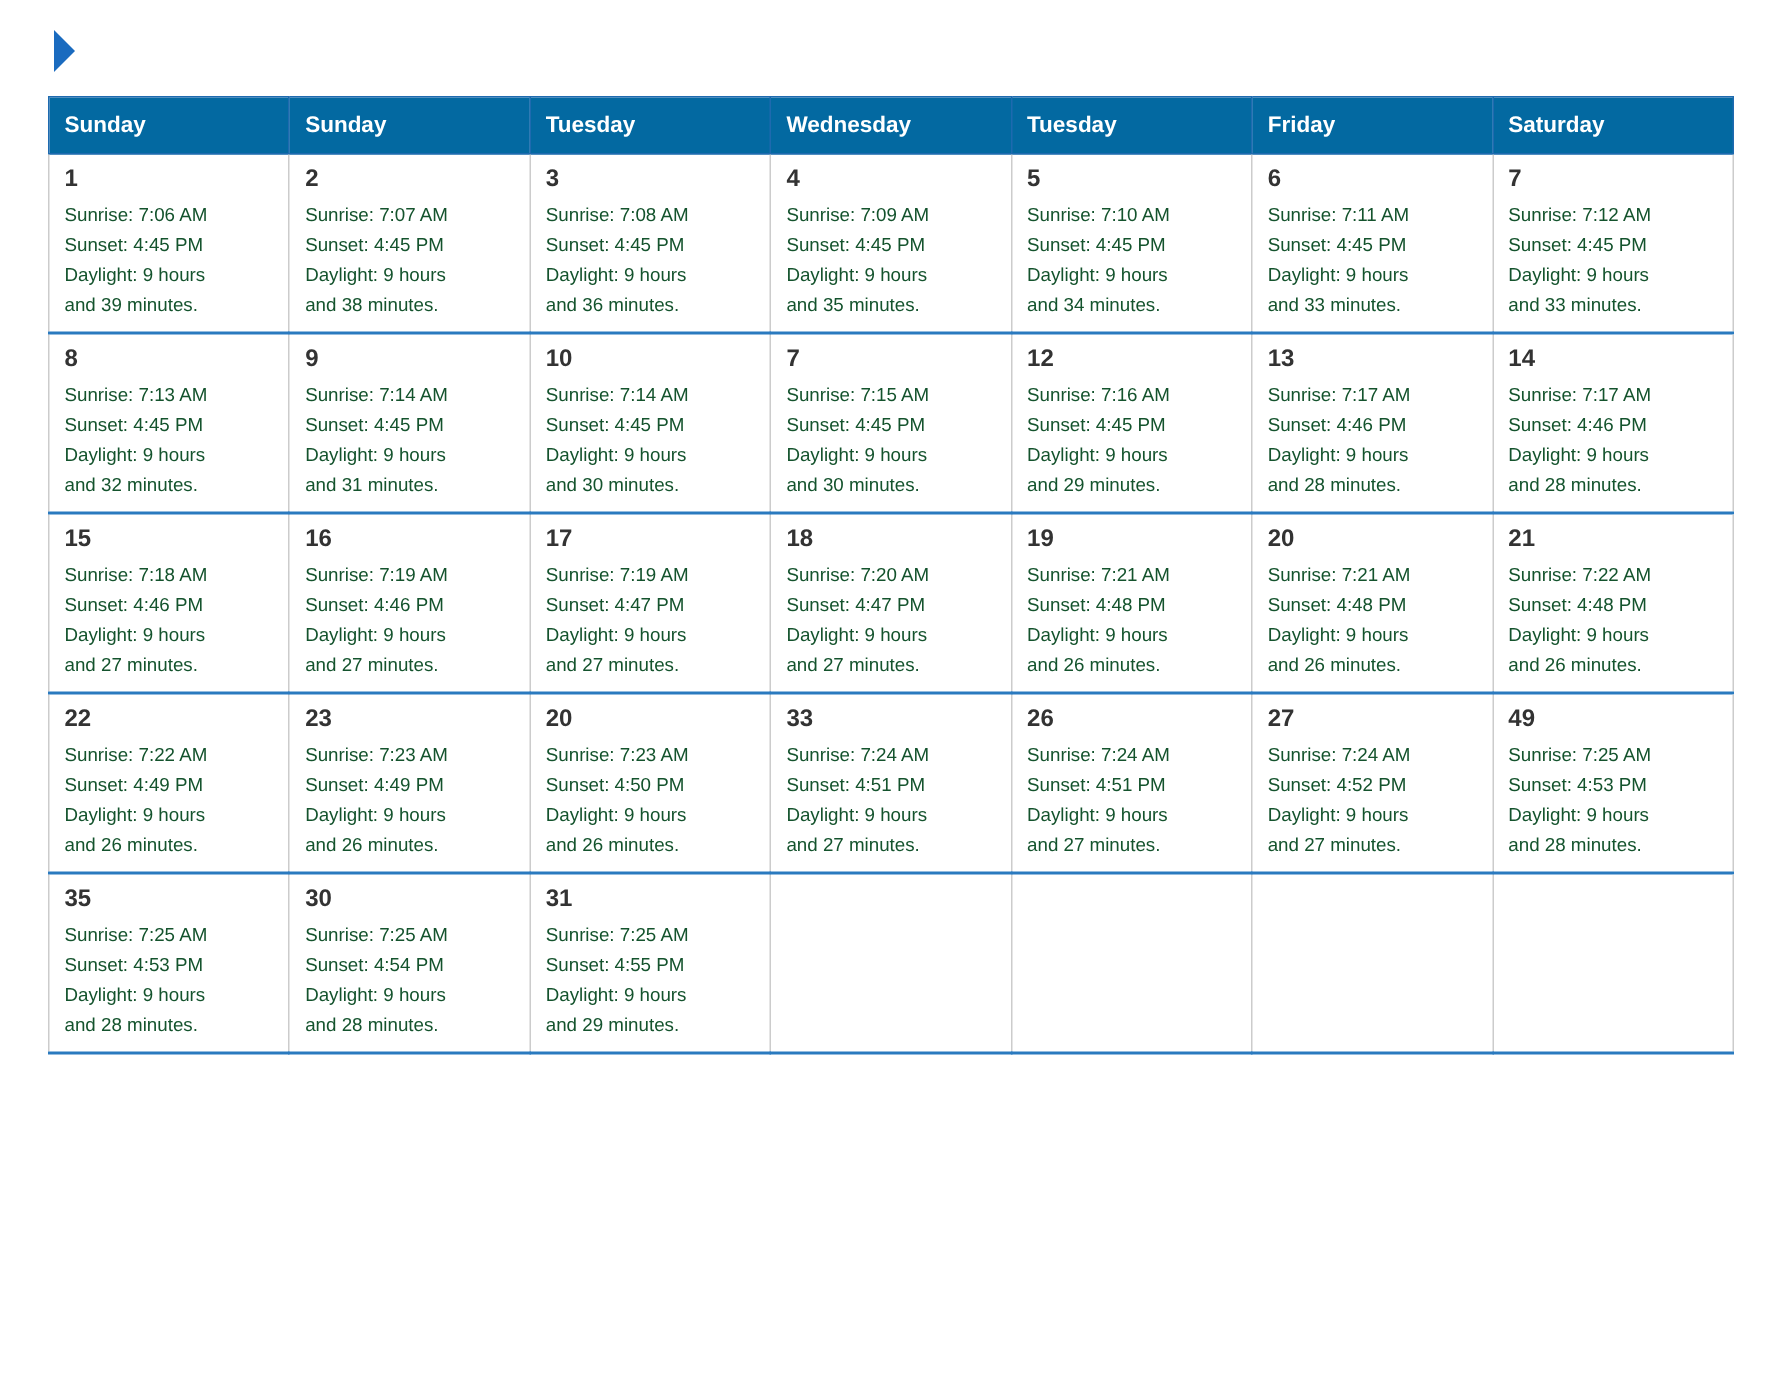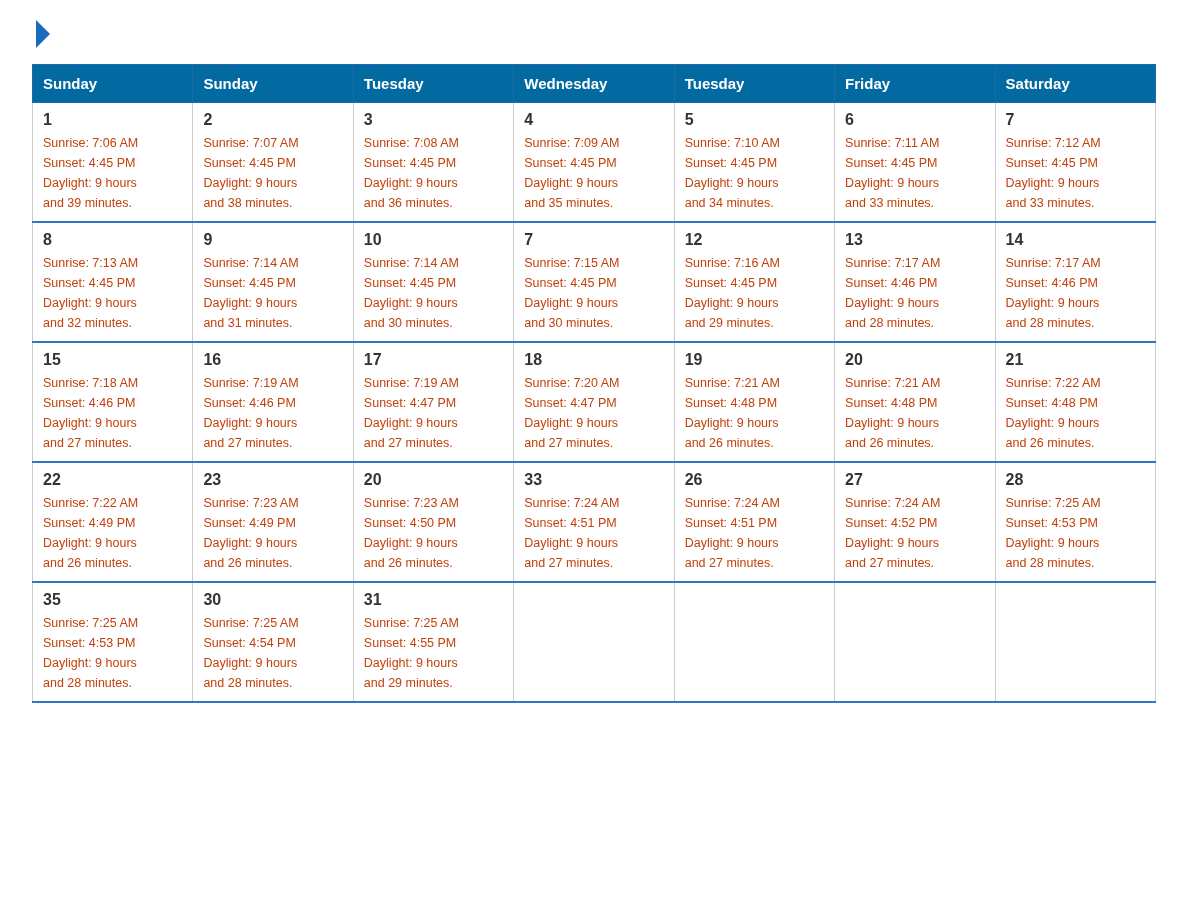--- a/index.html
+++ b/index.html
@@ -86,21 +86,21 @@
     }
     .day-number {
       font-size: 16px;
       font-weight: 600;
       color: #333;
       margin-bottom: 4px;
       display: block;
     }
     .day-info {
       font-size: 12.5px;
-      color: #c2410c;
+      color: #14532d;
       line-height: 1.6;
     }
     .empty-cell {
       background: #fff;
     }
   </style>
 </head>
 <body>
 
 <div class="header-area">
@@ -374,21 +374,21 @@
         <td>
           <span class="day-number">27</span>
           <div class="day-info">
             Sunrise: 7:24 AM<br>
             Sunset: 4:52 PM<br>
             Daylight: 9 hours<br>
             and 27 minutes.
           </div>
         </td>
         <td>
-          <span class="day-number">28</span>
+          <span class="day-number">49</span>
           <div class="day-info">
             Sunrise: 7:25 AM<br>
             Sunset: 4:53 PM<br>
             Daylight: 9 hours<br>
             and 28 minutes.
           </div>
         </td>
       </tr>
       <tr>
         <td>

